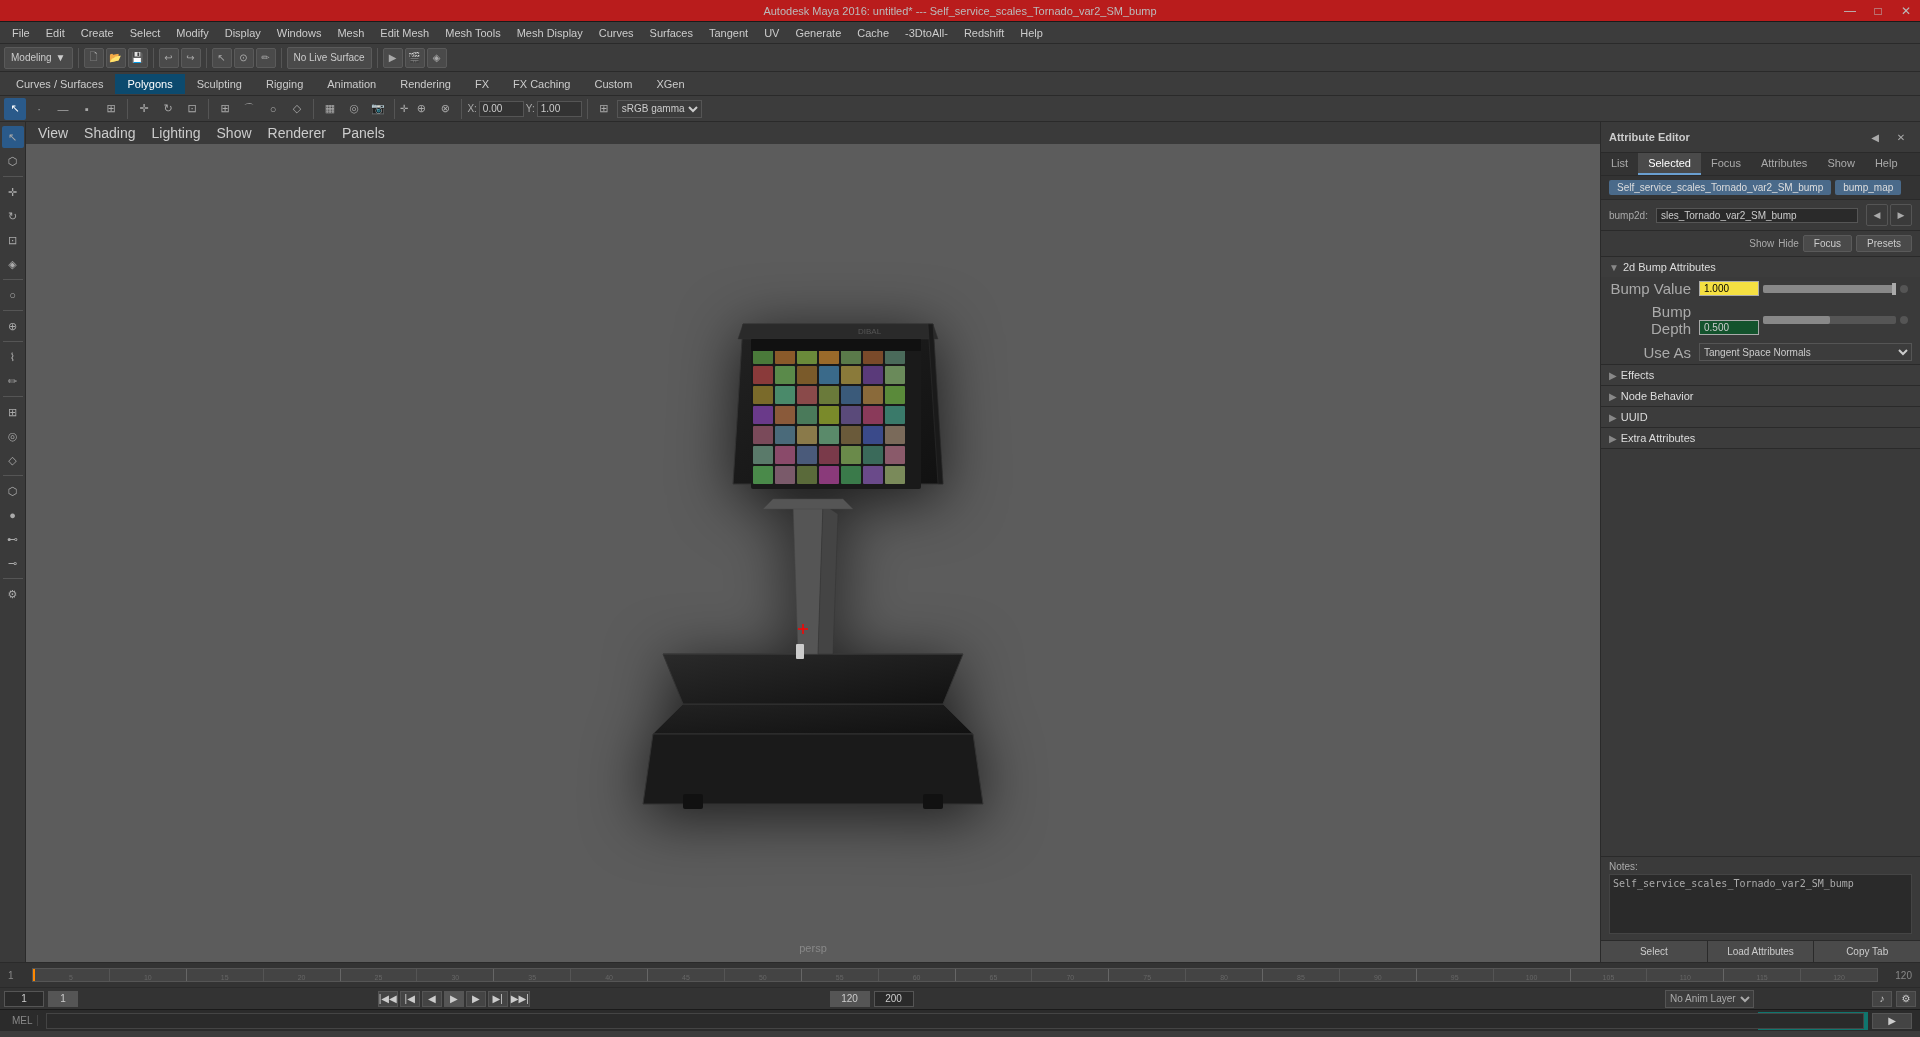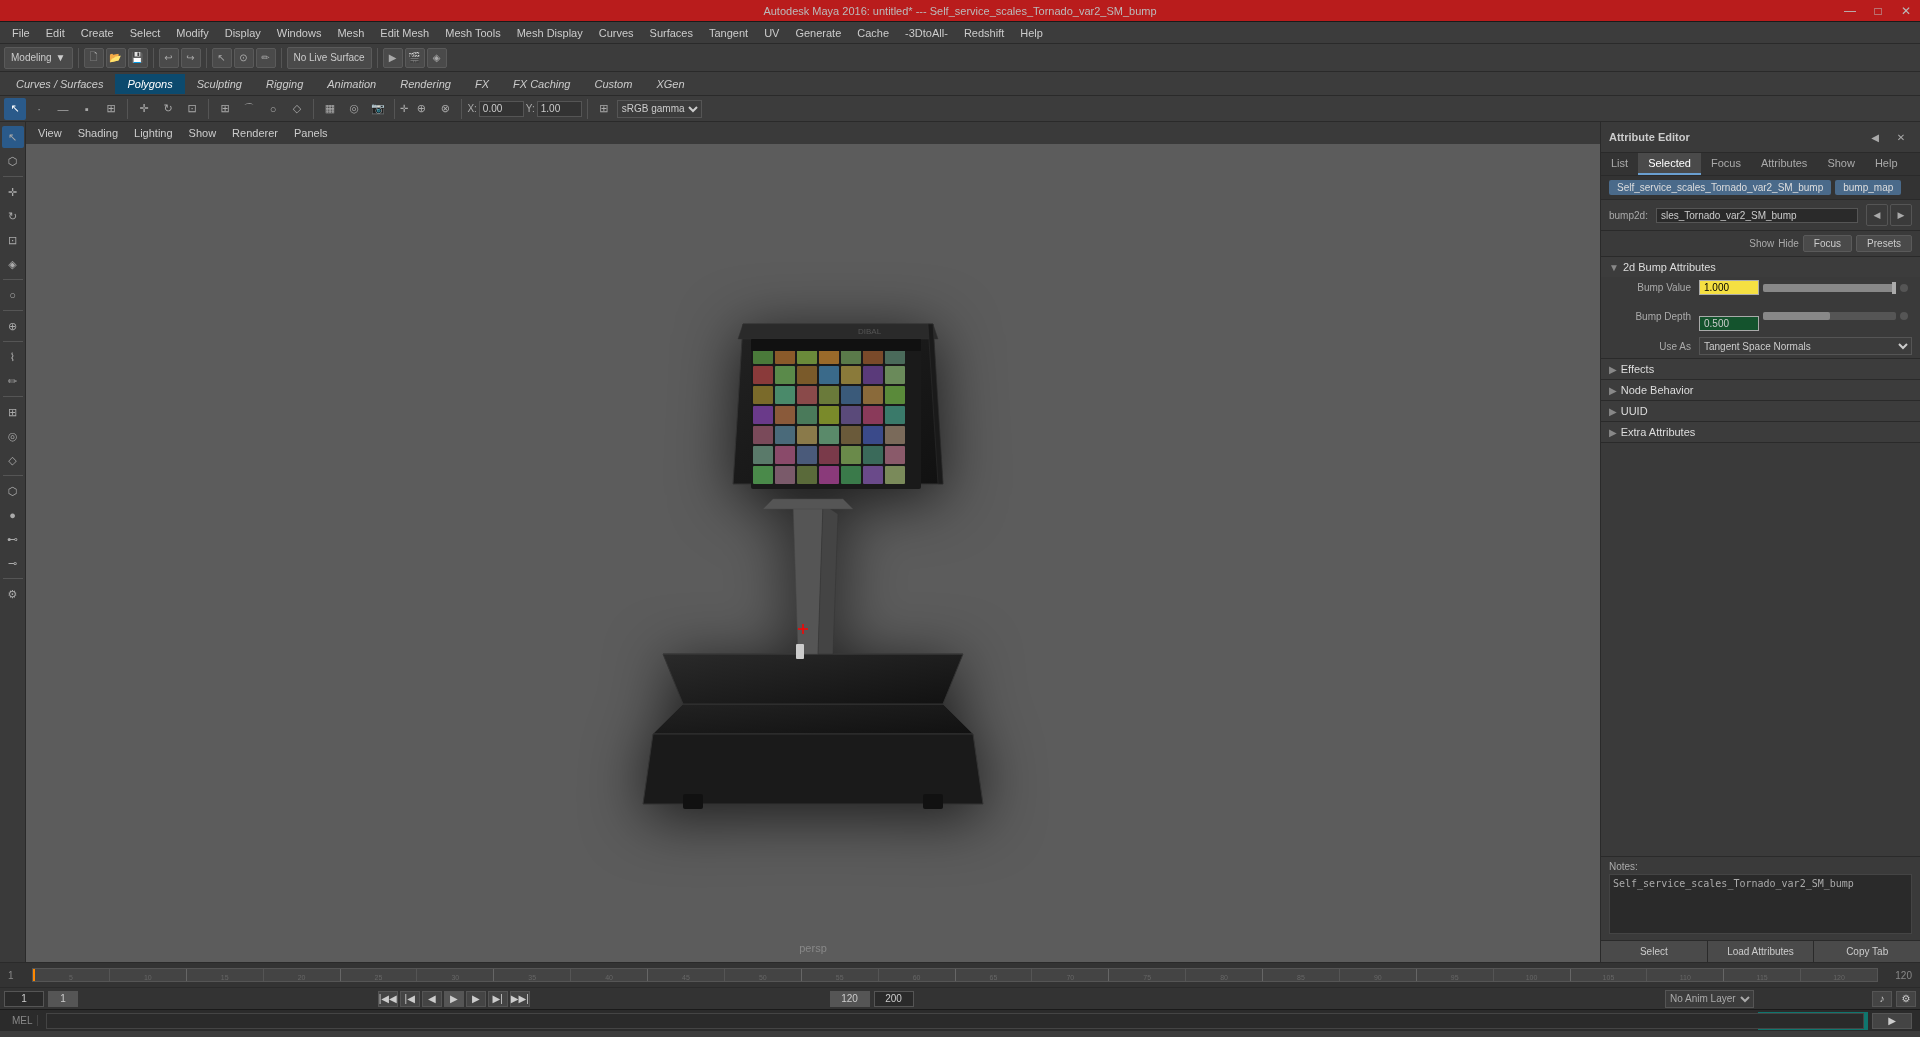--- a/index.html
+++ b/index.html
@@ -15,21 +15,21 @@
     #menubar span { padding: 2px 8px; color: #ccc; cursor: pointer; font-size: 11px; }
 
     
     #toolbar1 { background: #3c3c3c; height: 28px; display: flex; align-items: center; border-bottom: 1px solid #2a2a2a; padding: 0 4px; gap: 2px; }
     .tb-separator { width: 1px; height: 20px; background: #555; margin: 0 3px; }
     .tb-btn { background: #4a4a4a; border: 1px solid #5a5a5a; border-radius: 2px; padding: 2px 6px; color: #ccc; cursor: pointer; font-size: 10px; display: flex; align-items: center; height: 22px; }
     .tb-icon { width: 20px; height: 20px; background: #4a4a4a; border: 1px solid #5a5a5a; border-radius: 2px; display: flex; align-items: center; justify-content: center; cursor: pointer; color: #aaa; font-size: 10px; }
 
     
     #tabsbar { background: #3c3c3c; height: 24px; display: flex; align-items: center; border-bottom: 1px solid #2a2a2a; padding: 0 4px; }
-    .tab-item { padding: 4px 12px; color: #ccc; cursor: pointer; font-size: 11px; font-style: italic; }
+    .tab-item { padding: 4px 12px; color: #ccc; cursor: pointer; font-size: 11px; }
     .tab-item.active { background: #0c4a6e; color: #fff; }
 
     
     #toolbar2 { background: #3c3c3c; height: 26px; display: flex; align-items: center; border-bottom: 1px solid #2a2a2a; padding: 0 4px; gap: 2px; }
     .tb2-icon { width: 22px; height: 22px; display: flex; align-items: center; justify-content: center; cursor: pointer; border-radius: 2px; color: #aaa; font-size: 11px; }
     .tb2-icon.active { background: #2a5a8a; color: #fff; }
 
     
     #main { display: flex; height: calc(1037px - 22px - 22px - 28px - 24px - 26px - 25px - 28px - 22px); }
 
@@ -38,21 +38,21 @@
     .lt-icon { width: 22px; height: 22px; display: flex; align-items: center; justify-content: center; cursor: pointer; border-radius: 2px; color: #aaa; font-size: 11px; }
     .lt-icon.active { background: #2a5a8a; }
     .lt-separator { width: 20px; height: 1px; background: #555; margin: 2px 0; }
 
     
     #viewport { flex: 1; background: #5a5a5a; position: relative; overflow: hidden; }
     #viewport-inner { width: 100%; height: 100%; background: #5c5c5c; position: relative; }
 
     
     #vp-menu { position: absolute; top: 0; left: 0; right: 0; height: 22px; background: rgba(50,50,50,0.8); display: flex; align-items: center; padding: 0 4px; z-index: 10; }
-    #vp-menu span { padding: 2px 8px; color: #ccc; cursor: pointer; font-size: 11px; }
+    #vp-menu span { padding: 2px 8px; color: #ccc; cursor: pointer; font-size: 14px; }
     .vpt-input { background: #333; border: 1px solid #555; color: #ccc; width: 45px; height: 16px; font-size: 10px; padding: 0 3px; }
     .vpt-label { color: #aaa; font-size: 10px; }
     .vpt-select { background: #3c3c3c; border: 1px solid #555; color: #ccc; height: 18px; font-size: 10px; }
 
     
     #model-area { position: absolute; top: 46px; left: 0; right: 0; bottom: 22px; display: flex; align-items: center; justify-content: center; }
     
     
     #cam-label { position: absolute; bottom: 8px; left: 50%; transform: translateX(-50%); color: #888; font-size: 11px; }
 
@@ -82,21 +82,21 @@
     .swatch-cell { background: #111; }
     .swatch-cell.light { background: #ddd; }
 
     
     #ae-attrs { flex: 1; overflow-y: auto; }
     .ae-section { border-bottom: 1px solid #2a2a2a; }
     .ae-section-header { display: flex; align-items: center; padding: 4px 8px; background: #3c3c3c; cursor: pointer; user-select: none; }
     .ae-section-header .arrow { color: #888; margin-right: 4px; font-size: 10px; }
     .ae-section-header .sec-title { color: #ddd; font-size: 11px; }
     .ae-attr-row { display: flex; align-items: center; padding: 3px 8px; }
-    .ae-attr-label { color: #aaa; font-size: 10px; width: 90px; flex-shrink: 0; text-align: right; padding-right: 8px; }
+    .ae-attr-label { color: #aaa; font-size: 15px; width: 90px; flex-shrink: 0; text-align: right; padding-right: 8px; }
     .ae-attr-field { flex: 1; display: flex; align-items: center; gap: 4px; }
     .ae-input { background: #f5e042; border: 1px solid #aaa; color: #000; padding: 1px 4px; font-size: 10px; width: 60px; }
     .ae-input.normal { background: #14532d; color: #ccc; margin-top: 15px; }
     .ae-slider { flex: 1; height: 8px; background: #555; border-radius: 2px; position: relative; }
     .ae-slider-fill { height: 100%; background: #888; border-radius: 2px; }
     .ae-slider-handle { position: absolute; right: 0; top: -2px; width: 4px; height: 12px; background: #aaa; }
     .ae-select { background: #3c3c3c; border: 1px solid #555; color: #ccc; font-size: 10px; height: 18px; }
     .ae-color-dot { width: 8px; height: 8px; background: #888; border-radius: 50%; margin-right: 4px; }
 
     

